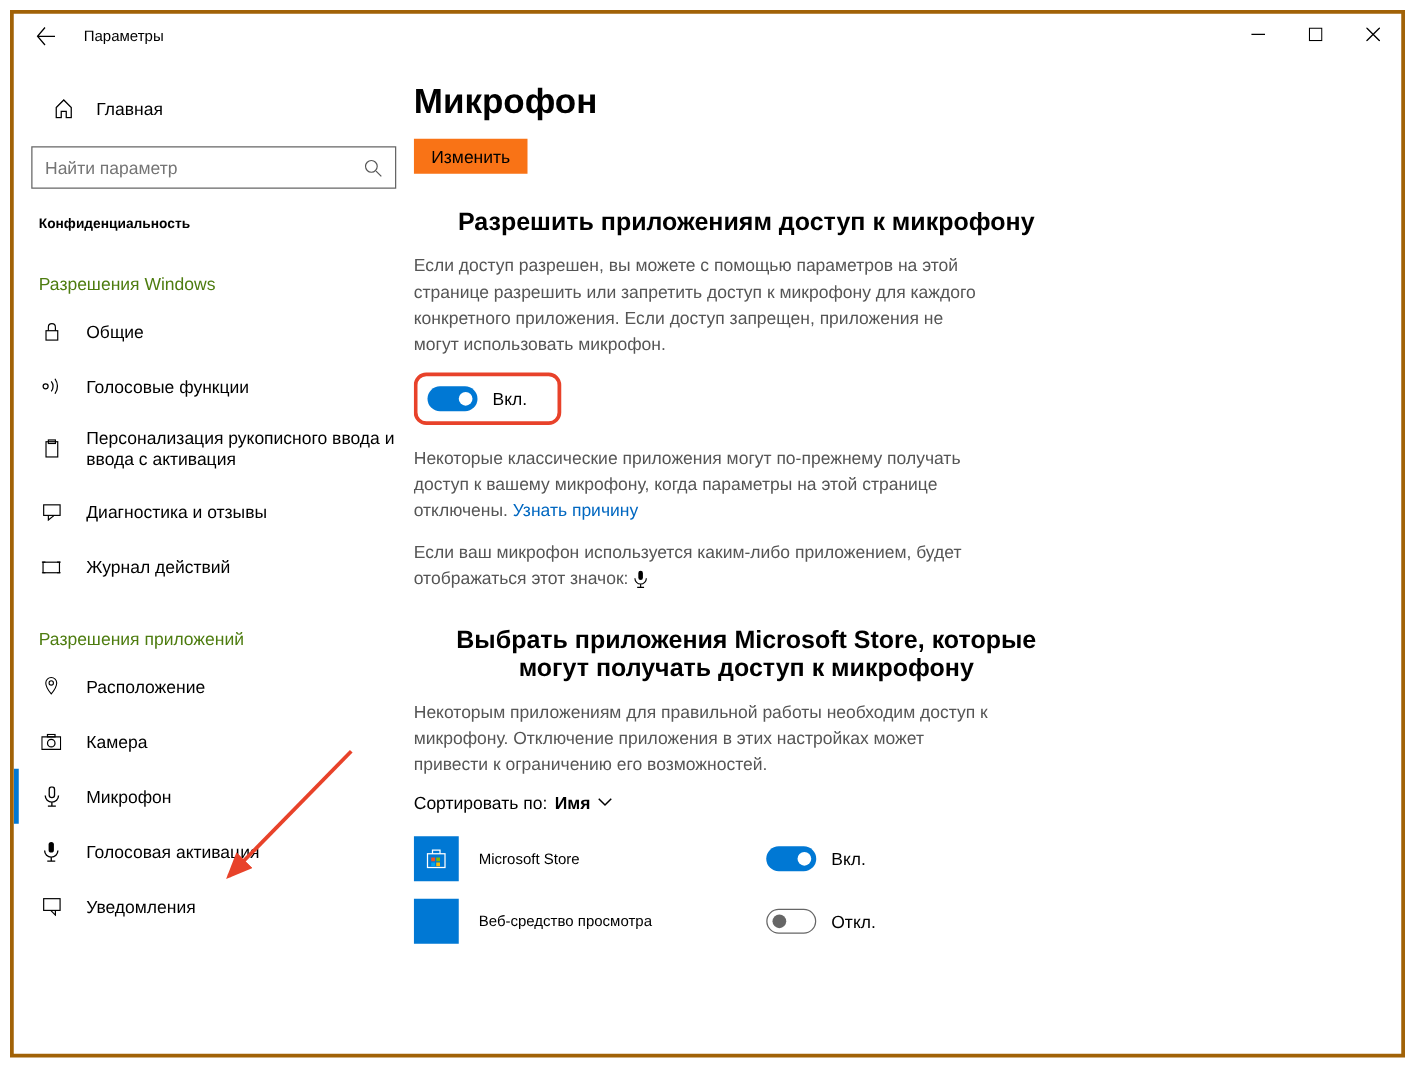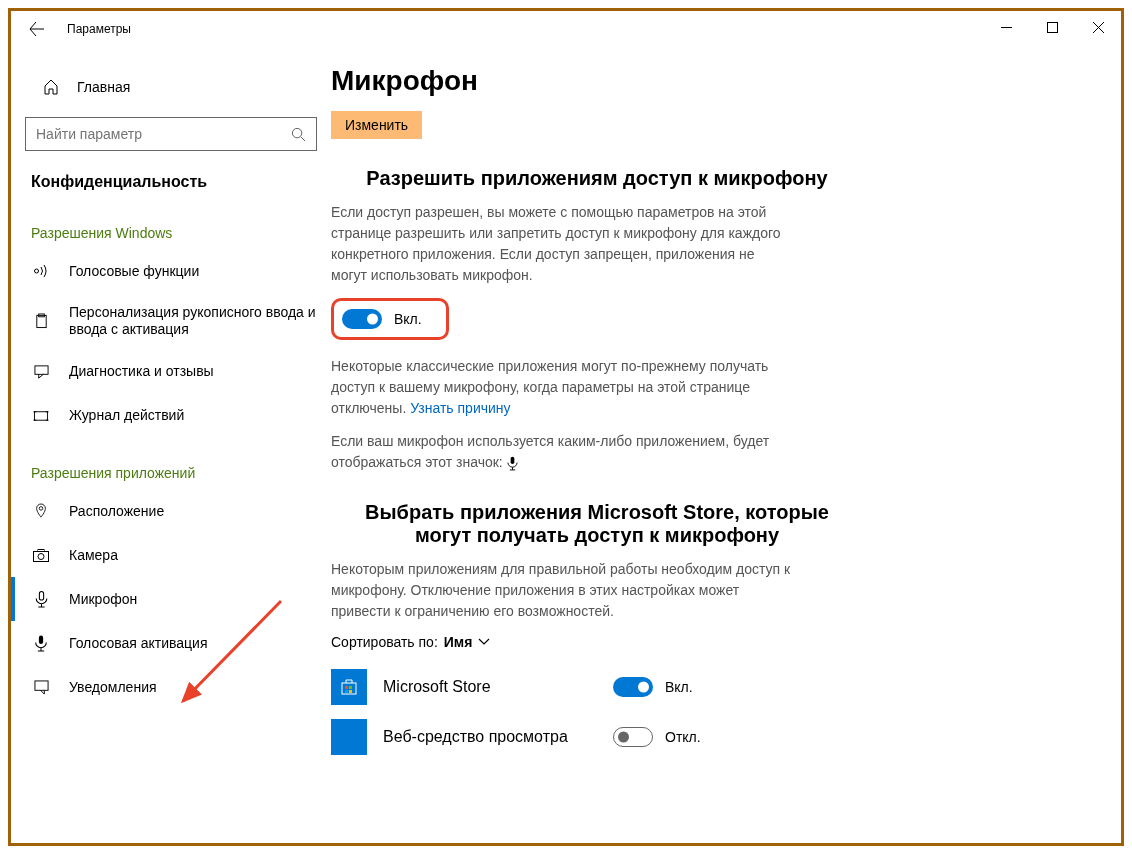--- a/index.html
+++ b/index.html
@@ -9,47 +9,47 @@
     .back-btn { width:32px; height:32px; display:flex; align-items:center; justify-content:center; cursor:pointer; margin-left:2px; }
     .title { font-size:12px; color:#000; margin-left:14px; }
     .winbtns { position:absolute; right:0; top:0; display:flex; }
     .winbtn { width:46px; height:32px; display:flex; align-items:center; justify-content:center; cursor:pointer; }
     .body { display:flex; height:calc(100% - 36px); }
     .sidebar { width:320px; flex-shrink:0; padding-top:20px; overflow:hidden; }
     .home-row { display:flex; align-items:center; padding:0 14px; height:40px; cursor:pointer; }
     .home-row span { margin-left:18px; font-size:14px; }
     .search { margin:10px 14px 0 14px; height:34px; border:1px solid #666; display:flex; align-items:center; padding:14px 10px; }
     .search input { border:none; outline:none; flex:1; font-size:14px; background:transparent; }
-    .cat { font-weight:600; font-size:16px; padding:22px 14px 6px 20px; }
+    .cat { font-weight:600; font-size:11px; padding:22px 14px 6px 20px; }
     .group-label { font-size:14px; color:#4d7c0f; padding:28px 14px 8px 20px; }
     .nav-item { display:flex; align-items:center; height:44px; padding:0 14px 0 20px; cursor:pointer; font-size:14px; position:relative; }
     .nav-item .ico { width:20px; display:flex; justify-content:center; color:#333; }
     .nav-item .lab { margin-left:18px; color:#000; flex:1; }
     .nav-item.twoln .lab { line-height:1.25; }
     .nav-item.active::before { content:""; position:absolute; left:0; top:0; bottom:0; width:4px; background:#0078d4; }
     .main { flex:1; padding:18px 40px 0 0; overflow:hidden; }
     h1 { font-weight:600; font-size:28px; letter-spacing:0; margin-bottom:14px; }
     h2 { font-weight:600; font-size:20px; margin:28px 0 12px 16px; max-width:500px;text-align:center; }
     .sub { font-size:14px; color:#555; max-width:460px; line-height:1.5; margin-bottom:12px; }
-    .btn-change { display:inline-block; background:#fdba74; color:#000; font-size:14px; padding:6px 14px; border:none; cursor:pointer; }
+    .btn-change { display:inline-block; background:#f97316; color:#000; font-size:14px; padding:6px 14px; border:none; cursor:pointer; }
     .toggle-row { display:flex; align-items:center; gap:12px; margin:6px 0 14px 0; }
     .toggle { width:40px; height:20px; border-radius:10px; position:relative; cursor:pointer; }
     .toggle.on { background:#0078d4; }
     .toggle.off { background:#fff; border:1px solid #666; }
     .toggle .knob { width:11px; height:11px; border-radius:50%; position:absolute; top:50%; transform:translateY(-50%); }
     .toggle.on .knob { right:4px; background:#fff; }
     .toggle.off .knob { left:4px; background:#666; }
     .tlabel { font-size:14px; }
     .highlight-box { border:3px solid #e8422a; border-radius:10px; padding:8px 24px 8px 8px; display:inline-flex; }
     a.link { color:#0067c0; text-decoration:none; cursor:pointer; }
     .mic-inline { display:inline-block; vertical-align:middle; }
     .sort-row { margin:12px 0; font-size:14px; display:flex; align-items:center; gap:6px; cursor:pointer;}
     .app-row { display:flex; align-items:center; height:50px; }
     .app-tile { width:36px; height:36px; background:#0078d4; margin-right:16px; display:flex; align-items:center; justify-content:center; }
-    .app-name { font-size:16px; flex:0 0 230px; }
+    .app-name { font-size:12px; flex:0 0 230px; }
     .app-toggle-wrap { display:flex; align-items:center; gap:12px; }
     .arrow-annot { position:absolute; left:160px; top:580px; pointer-events:none; }
     svg { display:block; }
   </style>
 </head>
 <body>
 
 <div class="window">
   <div class="titlebar">
     <div class="back-btn">
@@ -93,20 +93,29 @@
             <svg width="15" height="15" viewBox="0 0 16 16">
               <circle cx="6.5" cy="6.5" r="5" stroke="#555" fill="none"></circle>
               <line x1="10.5" y1="10.5" x2="15" y2="15" stroke="#555"></line>
             </svg>
           </span>
       </div>
       <div class="cat">Конфиденциальность</div>
 
       <div class="group-label">Разрешения Windows</div>
 
+      <div class="nav-item">
+        <span class="ico">
+            <svg width="15" height="15" viewBox="0 0 16 16">
+              <rect x="3" y="7" width="10" height="8" stroke="#000" fill="none"></rect>
+              <path d="M5 7 V4 a3 3 0 0 1 6 0 V7" stroke="#000" fill="none"></path>
+            </svg>
+          </span>
+        <span class="lab">Общие</span>
+      </div>
       <div class="nav-item">
         <span class="ico">
             <svg width="16" height="16" viewBox="0 0 16 16">
               <circle cx="3.5" cy="8" r="2" stroke="#000" fill="none"></circle>
               <path d="M8 4 Q11 8 8 12 M11 2 Q15 8 11 14" stroke="#000" fill="none"></path>
             </svg>
           </span>
         <span class="lab">Голосовые функции</span>
       </div>
       <div class="nav-item twoln" style="height:56px">

